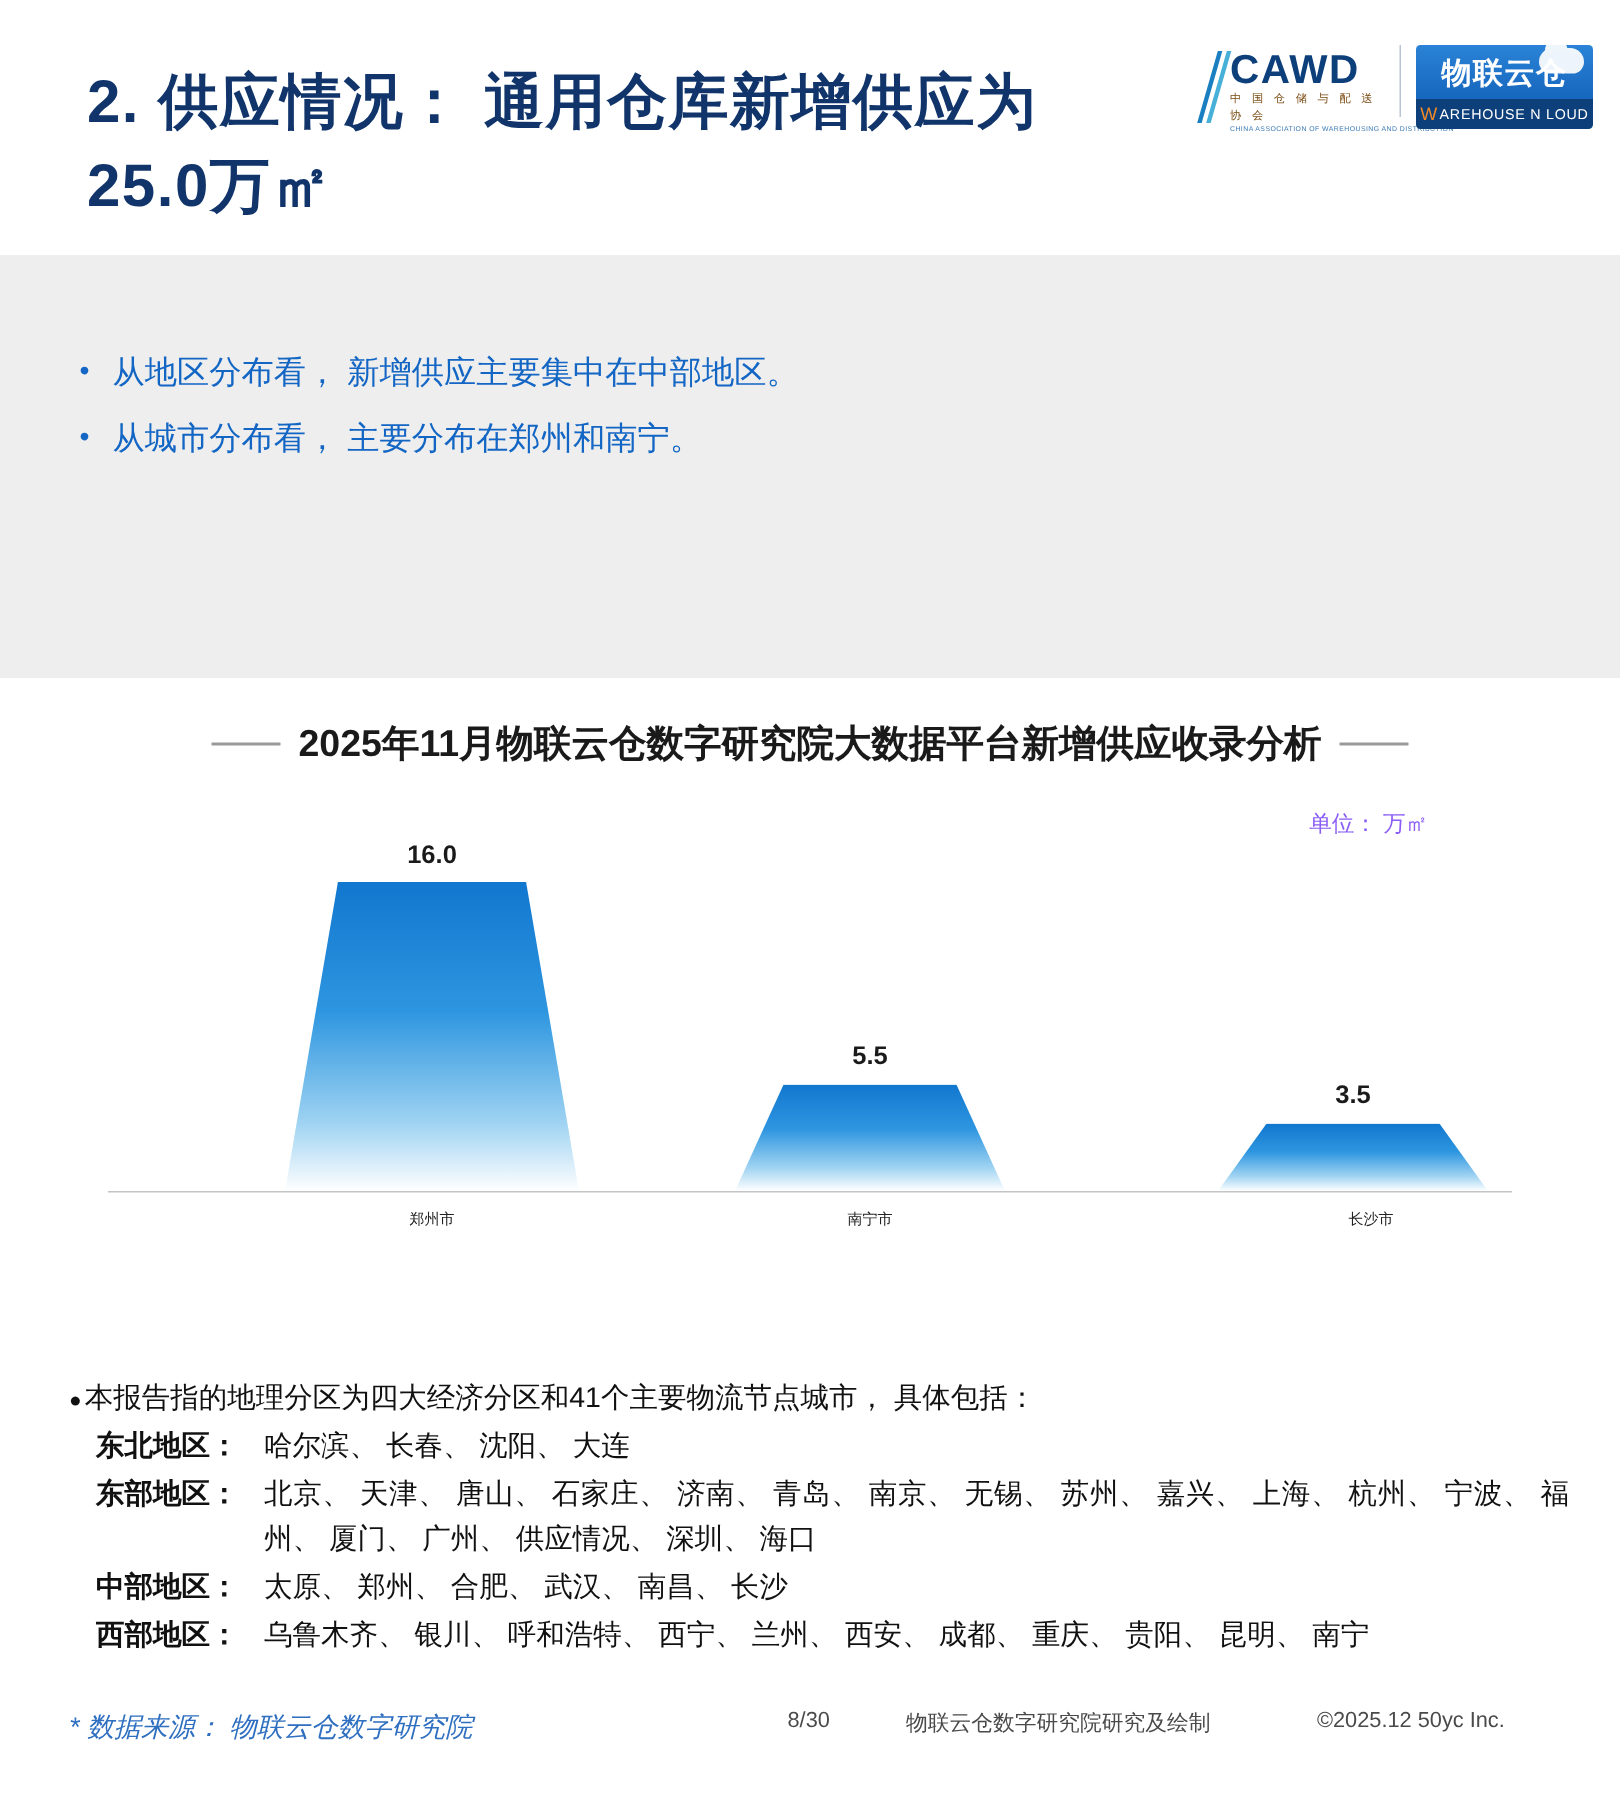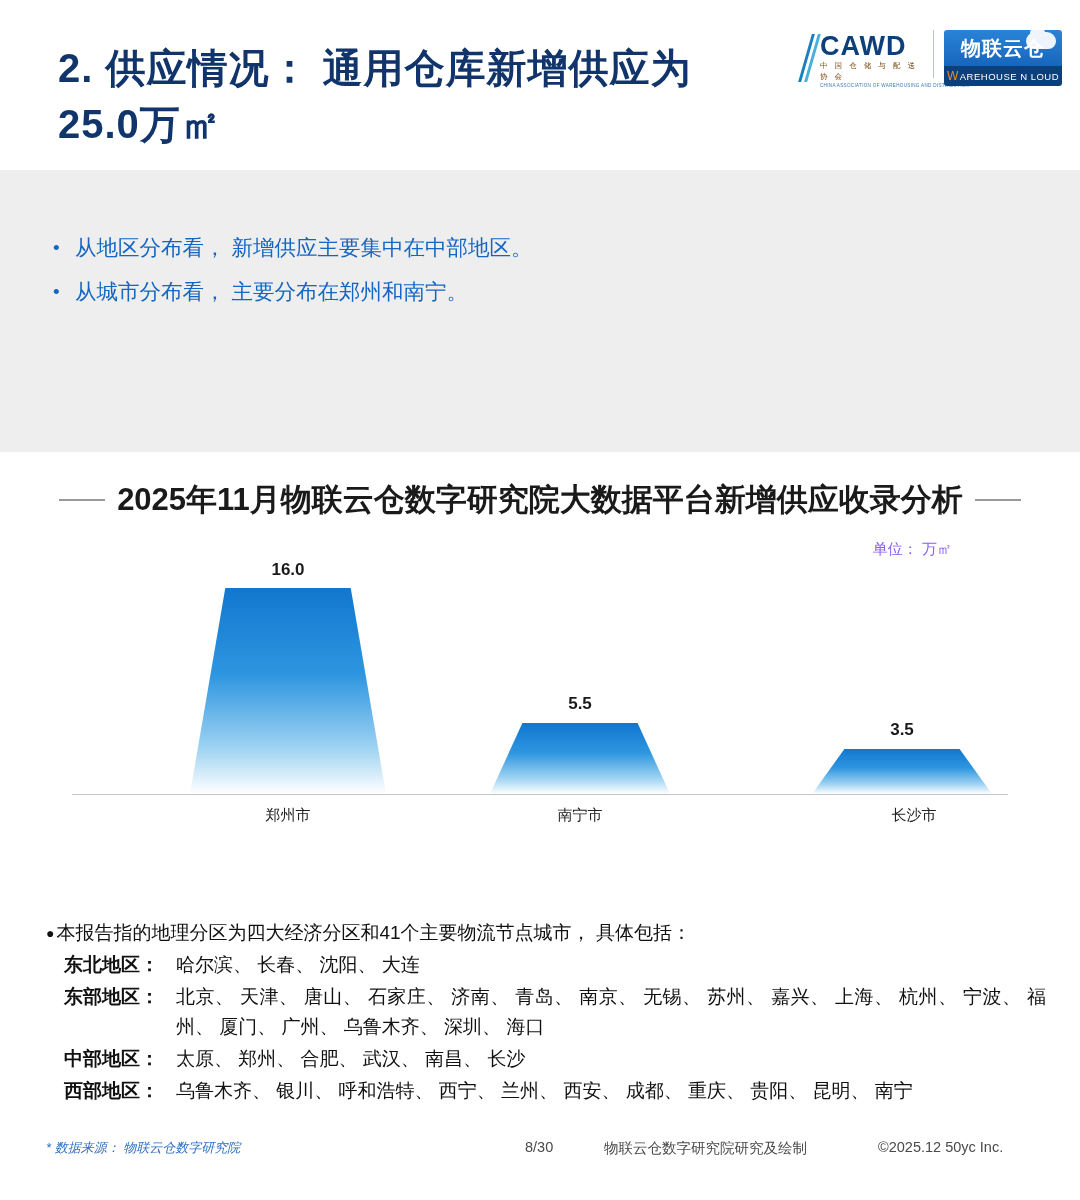--- a/index.html
+++ b/index.html
@@ -202,21 +202,21 @@
     display: flex;
     align-items: center;
     justify-content: center;
   }
   .chart-title-row .rule {
     width: 46px;
     height: 2px;
     background: #9a9a9a;
   }
   .chart-title {
-    font-size: 31px;
+    font-size: 25px;
     font-weight: bold;
     color: #1a1a1a;
     margin: 0 12px;
     white-space: nowrap;
   }
   .unit-label {
     position: absolute;
     right: 128px;
     top: 88px;
     font-size: 15px;
@@ -257,21 +257,21 @@
     width: 100%;
     text-align: center;
     font-size: 17px;
     font-weight: bold;
     color: #1a1a1a;
   }
   .x-label {
     position: absolute;
     top: 244px;
     text-align: center;
-    font-size: 15px;
+    font-size: 10px;
     color: #222222;
     font-family: Liberation Mono, monospace;
   }
 
   
   .notes {
     position: absolute;
     left: 46px;
     top: 918px;
     width: 1000px;
@@ -313,21 +313,21 @@
     height: 40px;
     font-size: 14.5px;
     color: #4a4a4a;
   }
   .footer-source {
     position: absolute;
     left: 46px;
     top: 4px;
     color: #2f6fc0;
     font-style: italic;
-    font-size: 13px;
+    font-size: 18px;
   }
   .footer-page {
     position: absolute;
     left: 525px;
     top: 4px;
   }
   .footer-mid {
     position: absolute;
     left: 604px;
     top: 4px;
@@ -422,21 +422,21 @@
     <span class="note-bullet">●</span>
     <span>本报告指的地理分区为四大经济分区和41个主要物流节点城市， 具体包括：</span>
   </div>
 
   <div class="region-row">
     <div class="region-name">东北地区：</div>
     <div class="region-cities">哈尔滨、 长春、 沈阳、 大连</div>
   </div>
   <div class="region-row">
     <div class="region-name">东部地区：</div>
-    <div class="region-cities">北京、 天津、 唐山、 石家庄、 济南、 青岛、 南京、 无锡、 苏州、 嘉兴、 上海、 杭州、 宁波、 福州、 厦门、 广州、 乌鲁木齐、 深圳、 海口</div>
+    <div class="region-cities">北京、 天津、 唐山、 石家庄、 济南、 青岛、 南京、 无锡、 苏州、 嘉兴、 上海、 杭州、 宁波、 福州、 厦门、 广州、 供应情况、 深圳、 海口</div>
   </div>
   <div class="region-row">
     <div class="region-name">中部地区：</div>
     <div class="region-cities">太原、 郑州、 合肥、 武汉、 南昌、 长沙</div>
   </div>
   <div class="region-row">
     <div class="region-name">西部地区：</div>
     <div class="region-cities">乌鲁木齐、 银川、 呼和浩特、 西宁、 兰州、 西安、 成都、 重庆、 贵阳、 昆明、 南宁</div>
   </div>
 </div>

